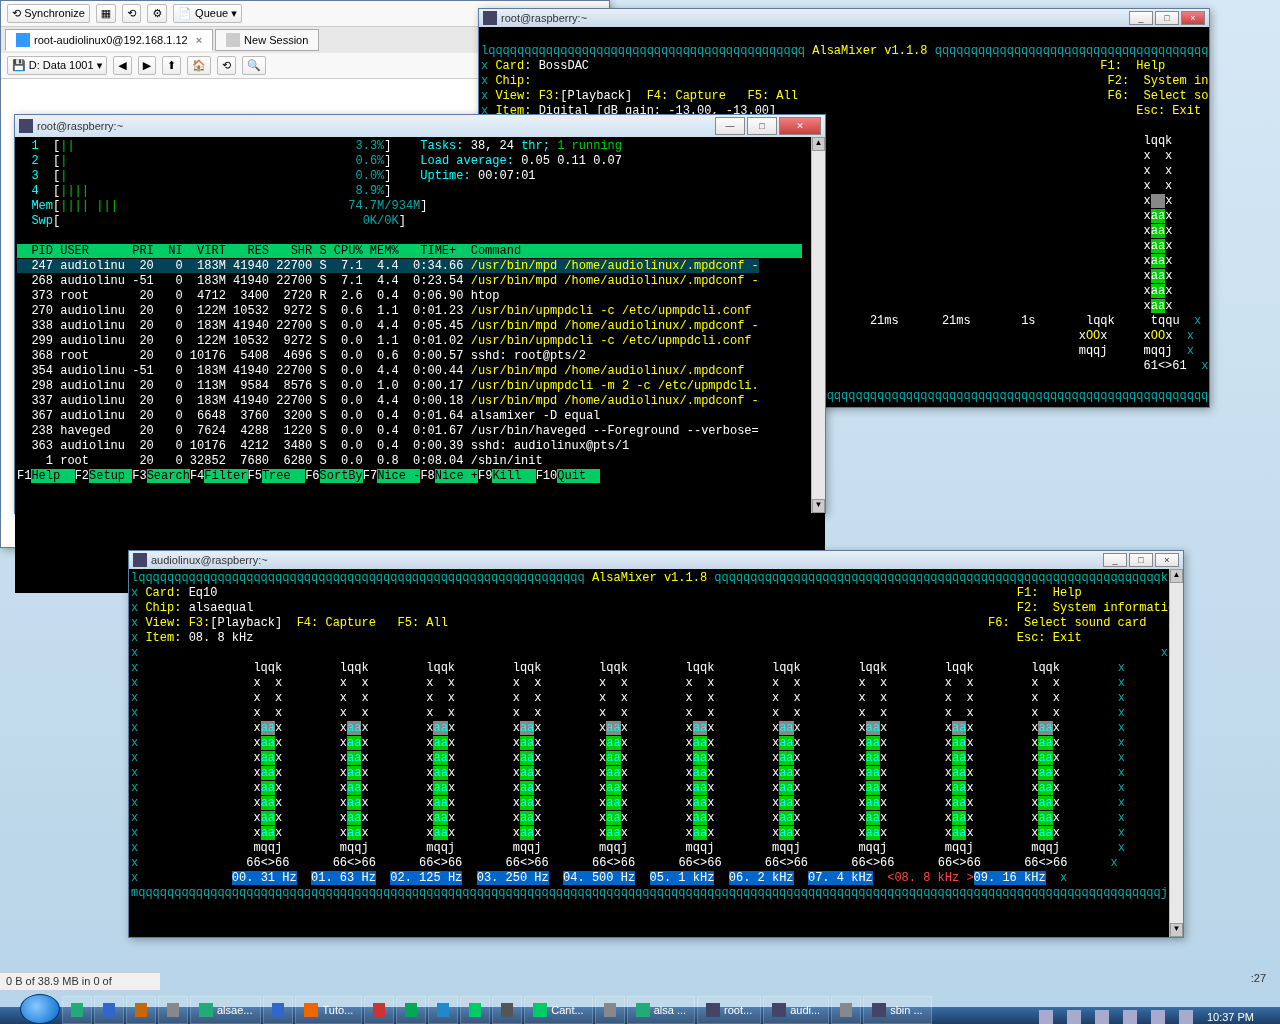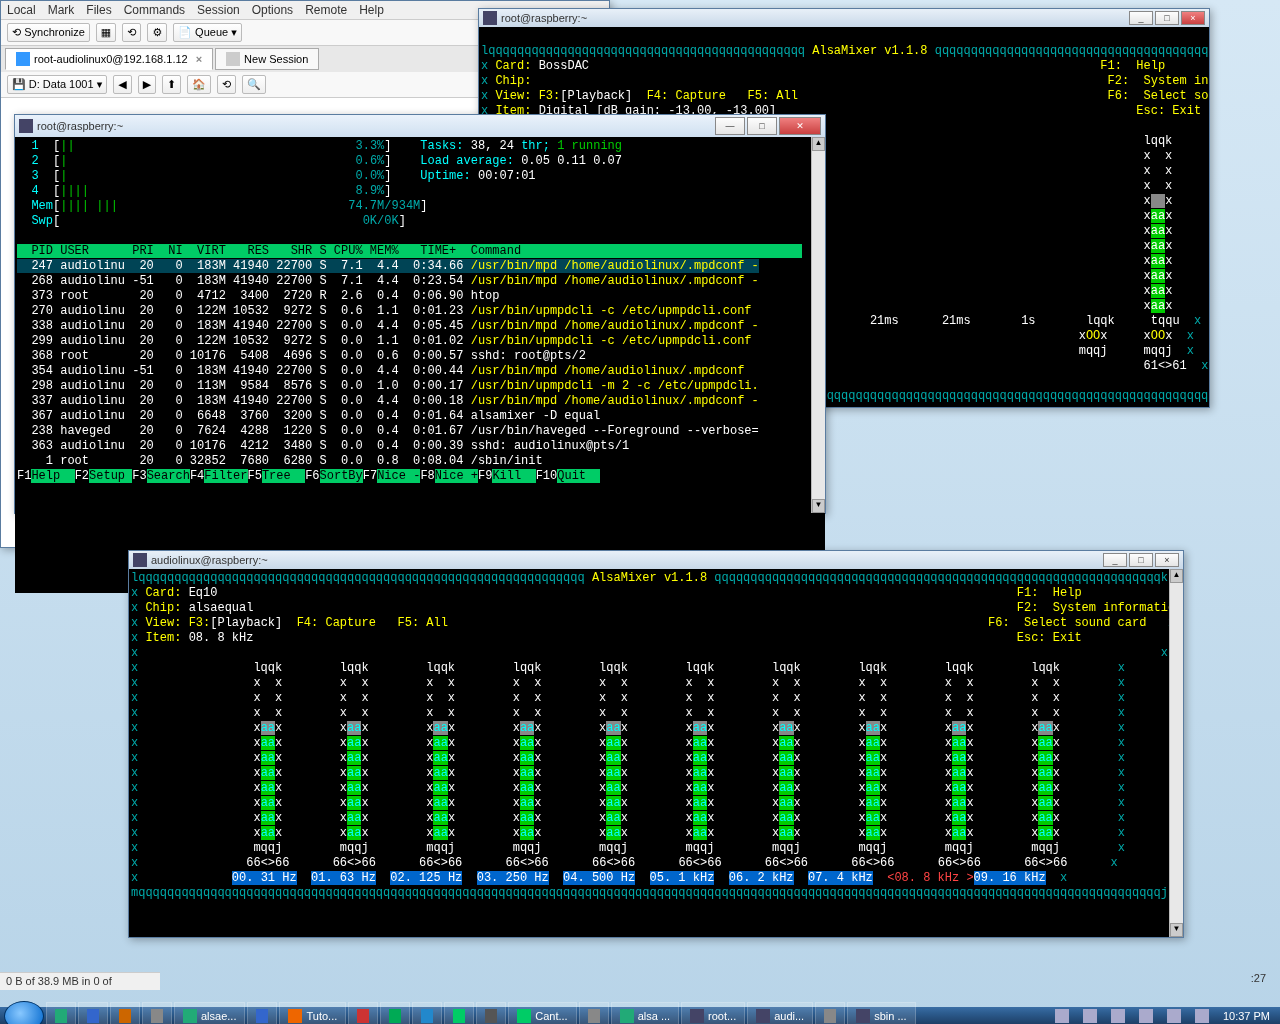--- a/index.html
+++ b/index.html
@@ -43,47 +43,37 @@
 .term .yellow {color:#ff0;}
 .term .red {color:#f44;}
 .term .cyan {color:#0ff;}
 .term .grey {color:#0aa;}
 .term .ongreen {background:#0c6; color:#000;}
 .term .selrow {background:#045; color:#0ff;}
 .term .onblue {background:#06c; color:#fff;}
 .taskbar {
   position:absolute; bottom:0; left:0; right:0; height:17px;
   background:linear-gradient(to bottom,#3a6ea5 0%,#2b5a8c 40%,#1e3f66 100%);
-  display:flex; align-items:center; padding:0 4px; gap:2px;
+  display:flex; align-items:flex-end; padding:0 20px; gap:2px;
 }
 .startbtn {width:40px; height:30px; background:radial-gradient(circle at 40% 40%, #88c8ff, #0066cc); border-radius:50%; border:1px solid #003366;}
 .taskitem {height:28px; padding:0 8px; background:rgba(255,255,255,0.12); border:1px solid rgba(255,255,255,0.2); color:#fff; font-size:11px; display:flex; align-items:center; gap:4px; max-width:90px; overflow:hidden; white-space:nowrap;}
 .tray {margin-left:auto; display:flex; align-items:center; gap:14px; color:#fff; font-size:11px; padding-right:6px;}
 .tray .tricon {width:14px;height:14px;background:#aac;}
 .filerow{ display:flex; font-size:16px; padding:1px 17px; color:#222;}
 .filerow span:first-child{flex:1;}
 .filerow span:nth-child(2){width:70px;text-align:right;}
 .filerow span:nth-child(3){width:140px;padding-left:10px;}
 .statusbar{position:absolute;bottom:34px;left:0;height:18px;background:#f0f0f0;border-top:1px solid #ccc;font-size:11px;padding:2px 6px;color:#333;}
 .icon-sq{width:14px;height:14px;display:inline-block;}
 </style>
 </head>
 <body>
 
 <div class="window" style="left:0; top:0; width:610px; height:548px;">
-  <div class="menubar">
-    <span>Local</span>
-    <span>Mark</span>
-    <span>Files</span>
-    <span>Commands</span>
-    <span>Session</span>
-    <span>Options</span>
-    <span>Remote</span>
-    <span>Help</span>
-  </div>
   <div class="toolbar">
     <span class="tbtn">⟲ <span>Synchronize</span></span>
     <span class="tbtn">▦</span>
     <span class="tbtn">⟲</span>
     <span class="tbtn">⚙</span>
     <span class="tbtn">📄 <span>Queue</span> ▾</span>
     <span style="flex:1"></span>
     <span>Transfer Settings</span>
     <span>Defa</span>
   </div>

